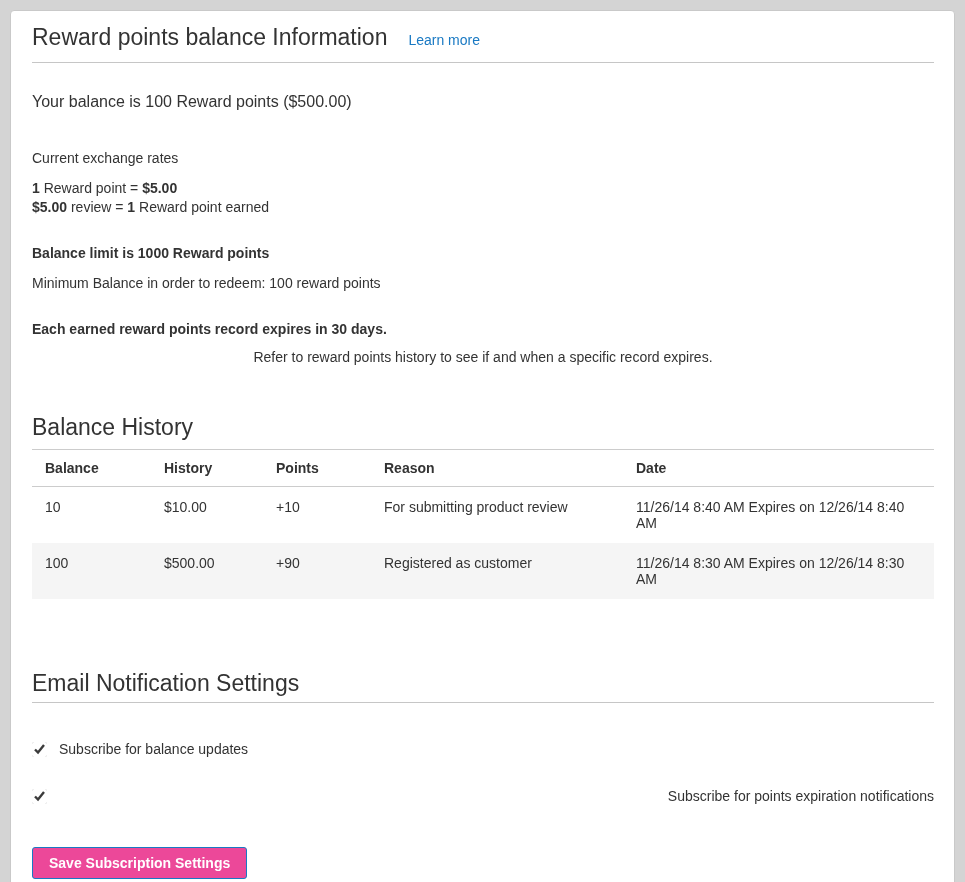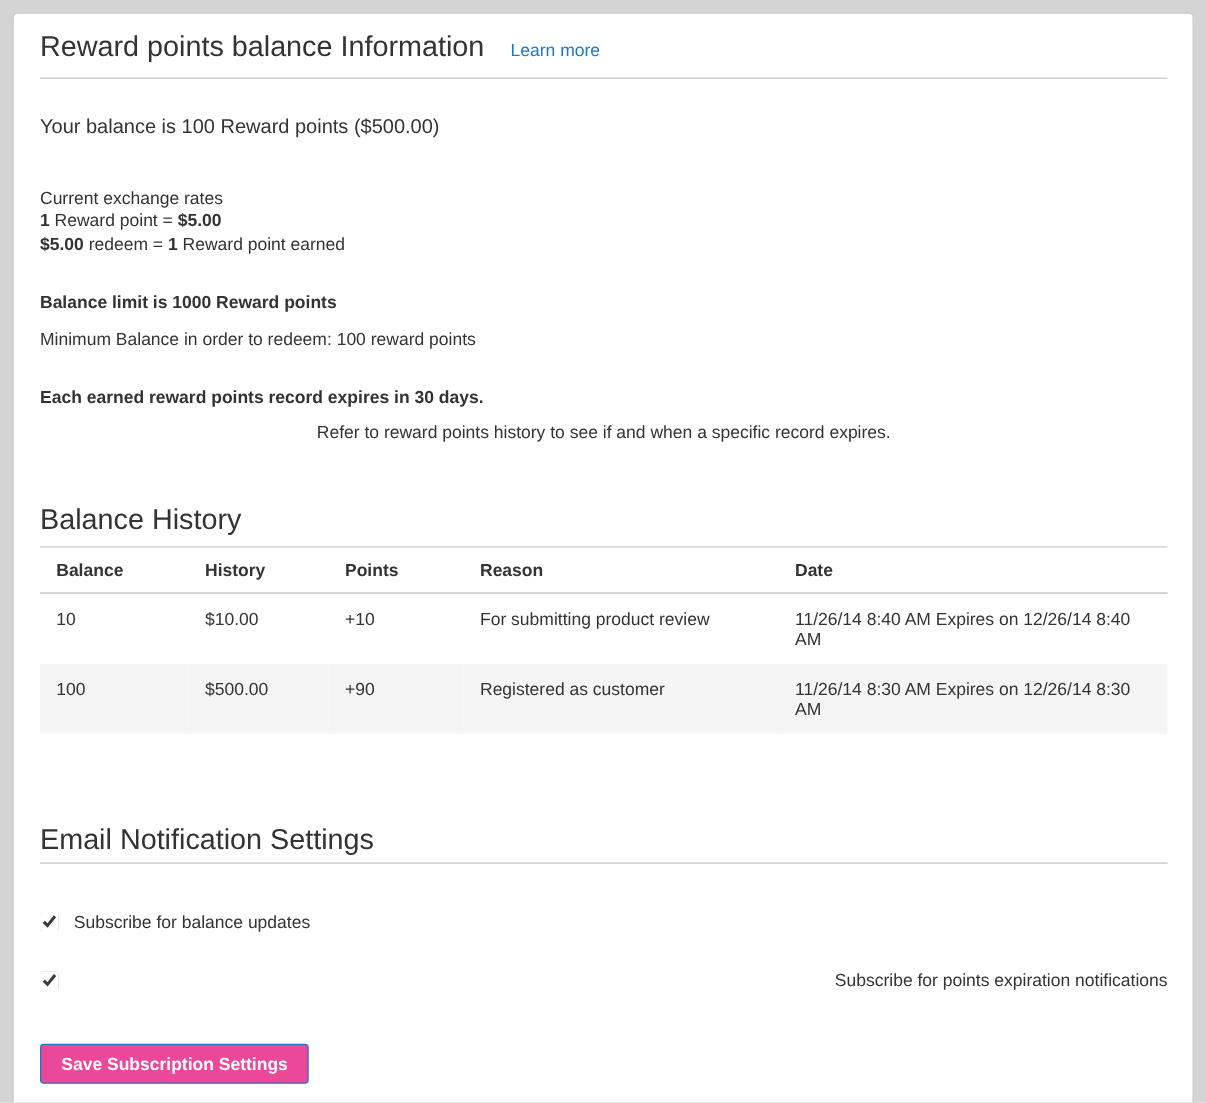--- a/index.html
+++ b/index.html
@@ -36,21 +36,21 @@
     color: #1979c3;
     text-decoration: none;
     cursor: pointer;
   }
   .balance-summary {
     margin-top: 28px;
     font-size: 16px;
     line-height: 22px;
   }
   .rates-heading { margin-top: 36px; font-size: 14px; font-weight: 400; line-height: 18px; }
-  .rates-lines  { font-size: 14px; line-height: 19px; }
+  .rates-lines  { margin-top: 12px; font-size: 14px; line-height: 19px; }
   .bold { font-weight: 700; }
   .balance-limit     { margin-top: 27px; font-size: 14px; font-weight: 700; line-height: 18px; }
   .minimum-balance   { margin-top: 12px; font-size: 14px; line-height: 18px; }
   .expiration-notice { margin-top: 28px; font-size: 14px; font-weight: 700; line-height: 18px; }
   .expiration-hint   { margin-top: 10px; font-size: 14px; line-height: 18px; text-align: center; }
   .section-title {
     margin-top: 47px;
     font-size: 23px;
     font-weight: 300;
     line-height: 28px;
@@ -126,21 +126,21 @@
     <h1 class="page-title">Reward points balance Information</h1>
     <a class="learn-more" href="#">Learn more</a>
   </div>
 
   <div class="balance-summary">Your balance is 100 Reward points ($500.00)</div>
 
   <div class="rates-heading">Current exchange rates</div>
 
   <div class="rates-lines">
     <div><span class="bold">1</span><span> Reward point = </span><span class="bold">$5.00</span></div>
-    <div><span class="bold">$5.00</span><span> redeem = </span><span class="bold">1</span><span> Reward point earned</span></div>
+    <div><span class="bold">$5.00</span><span> review = </span><span class="bold">1</span><span> Reward point earned</span></div>
   </div>
 
   <div class="balance-limit">Balance limit is 1000 Reward points</div>
   <div class="minimum-balance">Minimum Balance in order to redeem: 100 reward points</div>
   <div class="expiration-notice">Each earned reward points record expires in 30 days.</div>
   <div class="expiration-hint">Refer to reward points history to see if and when a specific record expires.</div>
 
   <h2 class="section-title">Balance History</h2>
 
   <table class="history-table">

